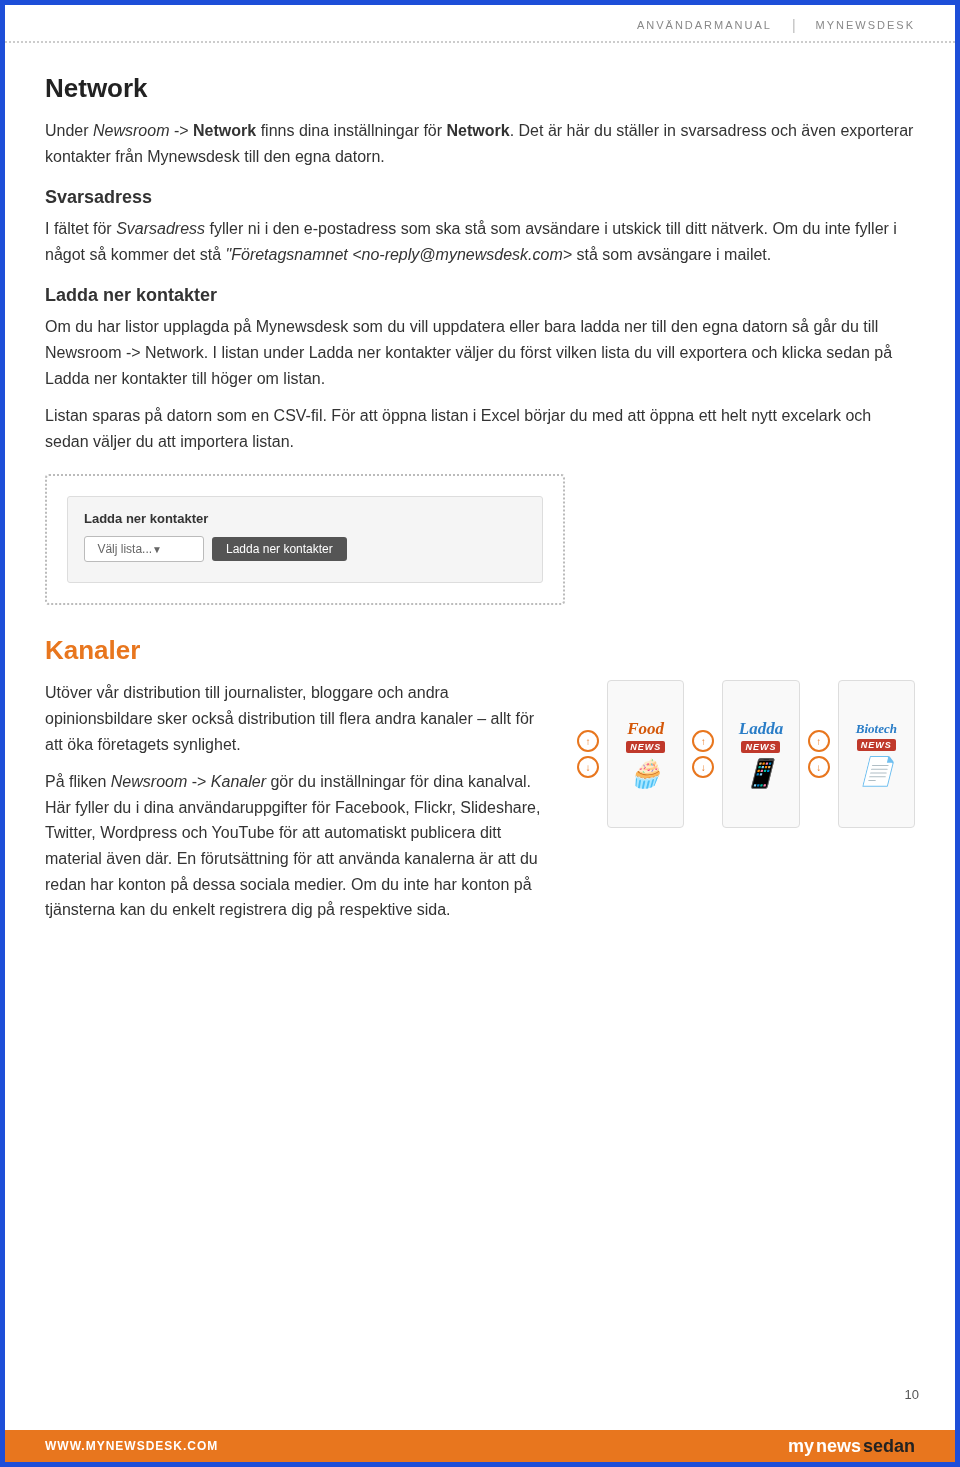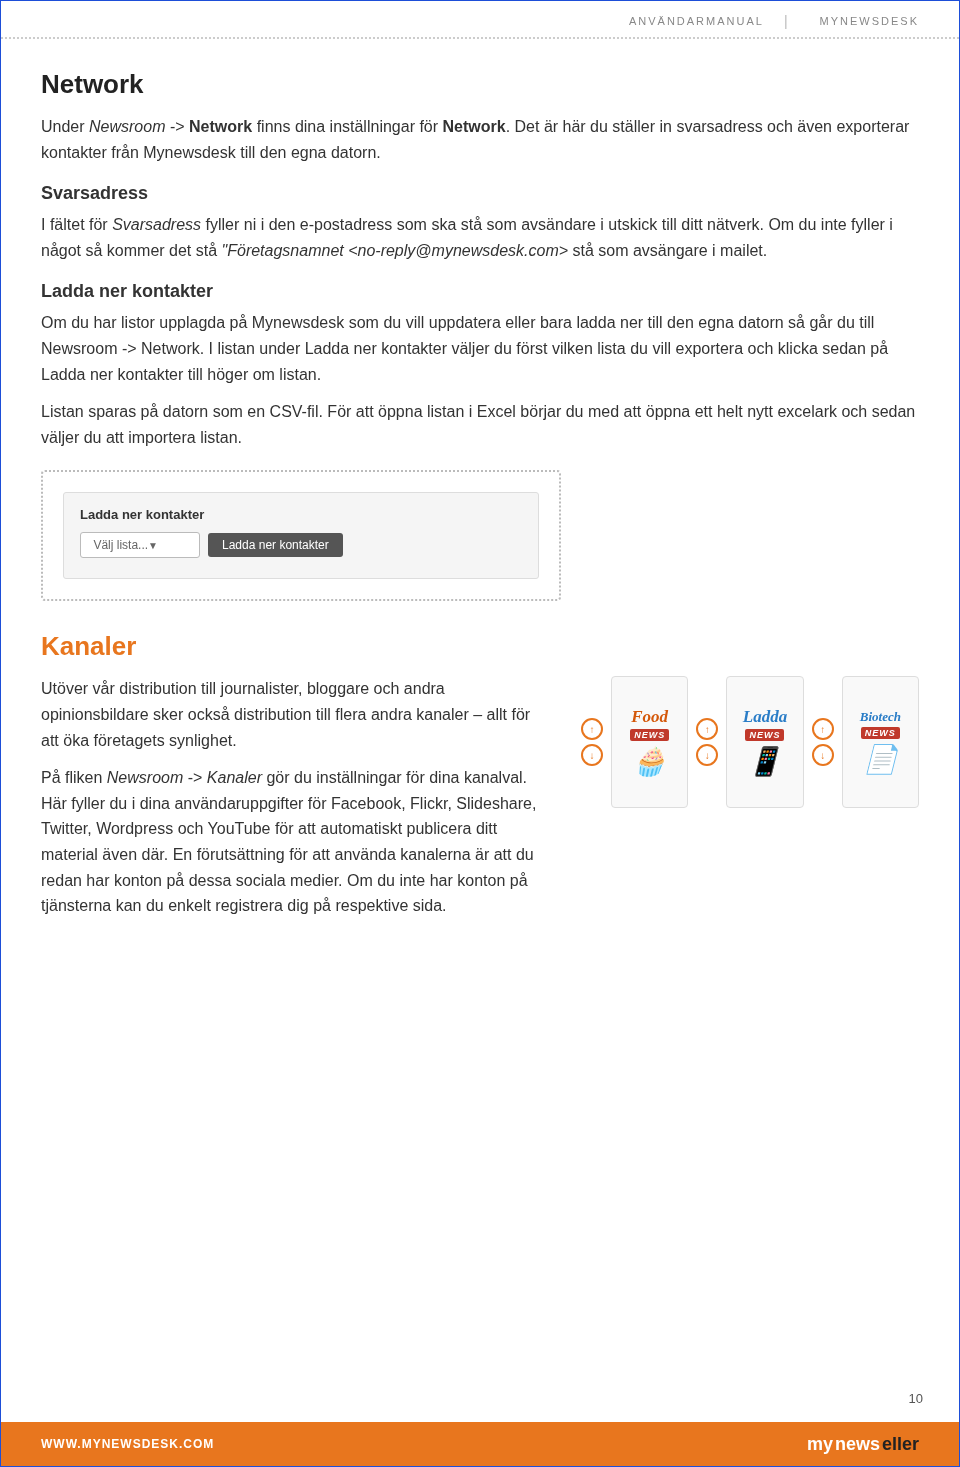--- a/index.html
+++ b/index.html
@@ -12,21 +12,21 @@
       width: 960px;
       min-height: 1467px;
       position: relative;
     }
 
     .page-wrapper {
       width: 960px;
       min-height: 1467px;
       padding: 0;
       position: relative;
-      border: 1px solid #1d4ed8;
+      border: 5px solid #1d4ed8;
     }
 
     
     .top-header {
       width: 100%;
       padding: 12px 40px 8px 40px;
       border-bottom: 2px dotted #ccc;
       display: flex;
       justify-content: flex-end;
       align-items: center;
@@ -43,21 +43,20 @@
     .header-divider {
       color: #bbb;
       font-size: 14px;
     }
 
     .header-brand {
       font-size: 11px;
       letter-spacing: 2px;
       color: #888;
       text-transform: uppercase;
-      margin-left: 12px;
     }
 
     
     .main-content {
       padding: 30px 40px 60px 40px;
     }
 
     
     .section-title {
       font-size: 26px;
@@ -183,21 +182,21 @@
       flex-shrink: 0;
       display: flex;
       gap: 6px;
       align-items: center;
       justify-content: center;
     }
 
     
     .channel-card {
       width: 100px;
-      height: 132px;
+      height: 148px;
       border: 1px solid #ddd;
       border-radius: 4px;
       background: #f9f9f9;
       display: flex;
       flex-direction: column;
       align-items: center;
       justify-content: center;
       font-size: 18px;
       font-weight: bold;
       font-style: italic;
@@ -251,21 +250,21 @@
       font-size: 10px;
       color: #e8761e;
     }
 
     
     .bottom-bar {
       position: absolute;
       bottom: 0;
       left: 0;
       right: 0;
-      height: 44px;
+      height: 32px;
       background: #e8761e;
       display: flex;
       align-items: center;
       justify-content: space-between;
       padding: 0 40px;
     }
 
     .bottom-url {
       font-size: 12px;
       color: #fff;
@@ -412,17 +411,17 @@
 
   </div>
 
   <div class="page-number">10</div>
 
   <div class="bottom-bar">
     <span class="bottom-url">WWW.MYNEWSDESK.COM</span>
     <div class="bottom-logo">
       <span class="logo-my">my</span>
       <span class="logo-news">news</span>
-      <span class="logo-desk">eller</span>
+      <span class="logo-desk">sedan</span>
     </div>
   </div>
 
 </div>
 
 </body></html>

